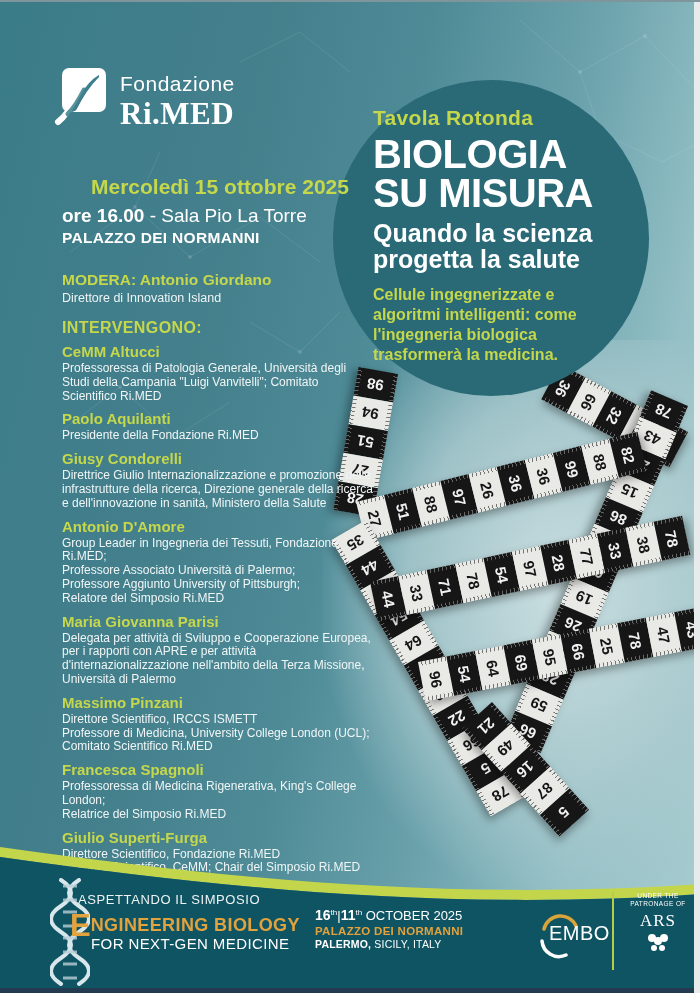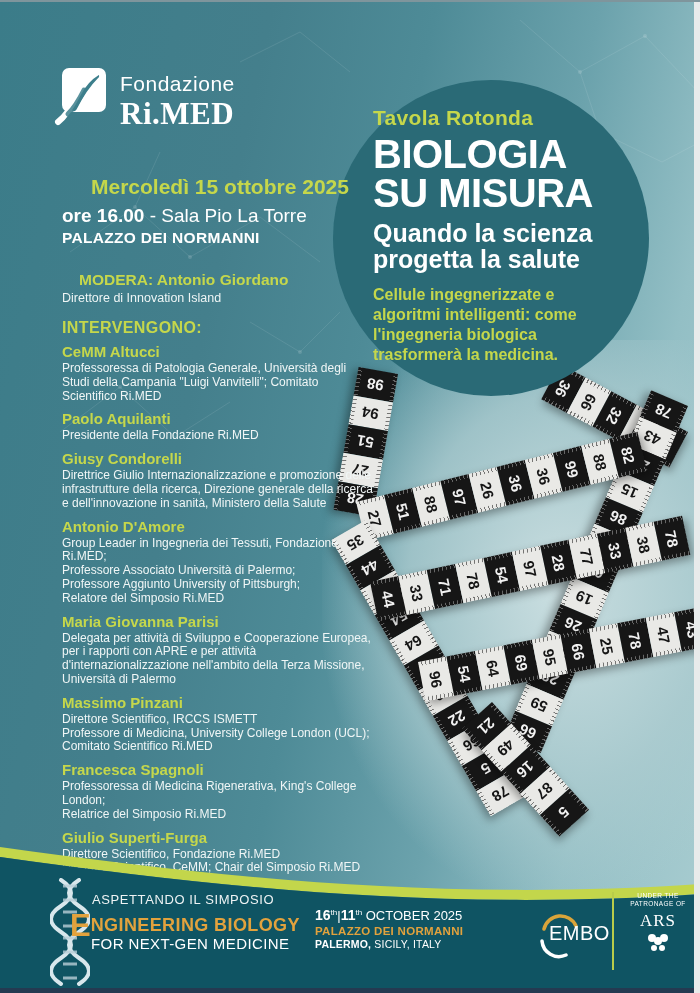--- a/index.html
+++ b/index.html
@@ -26,21 +26,21 @@
   .logo-text .l1{font-size:21px;font-weight:400;letter-spacing:.5px;margin-top:8px;}
   .logo-text .l2{font-family:"Liberation Serif",serif;font-size:31px;font-weight:700;margin-top:0px;letter-spacing:.5px;}
   
   .when{left:62px;top:173px;}
   .when .date{font-size:21px;font-weight:700;color:#c5d74b;margin-left:29px;}
   .when .time{font-size:19px;color:#fff;margin-top:6px;}
   .when .time b{font-weight:700;}
   .when .venue{font-size:15.5px;font-weight:700;color:#fff;margin-top:2px;letter-spacing:.3px;}
   
   .modera{left:62px;top:269px;}
-  .modera .line1{font-size:15.5px;font-weight:700;color:#c5d74b;margin-left:17px;}
+  .modera .line1{font-size:15.5px;font-weight:700;color:#c5d74b;}
   .modera .role{font-size:12.5px;color:#eef5f5;margin-top:2px;}
   .intervengono{left:62px;top:317px;font-size:16px;font-weight:700;color:#c5d74b;letter-spacing:.4px;}
   
   .speakers{left:62px;top:341px;width:314px;}
   .speaker{margin-bottom:7px;}
   .speaker .name{font-size:15px;font-weight:700;color:#c5d74b;line-height:18px;}
   .speaker .role{font-size:12px;color:#f0f6f6;line-height:1.15;white-space:pre-line;margin-top:1px;}
   
   .tape{left:0;top:0;width:700px;height:993px;pointer-events:none;}
   .tape-band{position:absolute;left:0;top:0;display:flex;transform-origin:0 0;box-shadow:3px 4px 9px rgba(0,0,0,.35);}
@@ -50,21 +50,21 @@
   .tape-seg span{transform:rotate(90deg);font-weight:700;font-size:15px;}
   .tape-seg.lite::before,.tape-seg.lite::after{content:"";position:absolute;left:0;right:0;height:4px;
     background:repeating-linear-gradient(90deg,transparent 0 3px,rgba(0,0,0,.5) 3px 4px);}
   .tape-seg.dark::before,.tape-seg.dark::after{content:"";position:absolute;left:0;right:0;height:4px;
     background:repeating-linear-gradient(90deg,transparent 0 3px,rgba(255,255,255,.35) 3px 4px);}
   .tape-seg::before{top:0;} .tape-seg::after{bottom:0;}
   
   .footer-svg{left:0;bottom:0;}
   .f-item{color:#fff;}
   .helix{left:50px;top:876px;}
-  .aspettando{left:92px;top:890px;font-size:13px;letter-spacing:.6px;color:#eef3f4;}
+  .aspettando{left:78px;top:890px;font-size:13px;letter-spacing:.6px;color:#eef3f4;}
   .eb-title{left:70px;top:906px;color:#e2a23d;font-weight:700;font-size:18px;letter-spacing:.4px;}
   .eb-title .bigE{font-size:31px;vertical-align:-5px;letter-spacing:0;}
   .eb-sub{left:91px;top:933px;font-size:15px;color:#fff;letter-spacing:.4px;}
   .f-date{left:315px;top:905px;}
   .f-date .d1{font-size:13px;color:#fff;}
   .f-date .d1 b{font-size:14px;}
   .f-date sup{font-size:8px;}
   .f-date .d2{font-size:11.5px;font-weight:700;color:#e2a23d;letter-spacing:.3px;margin-top:2px;}
   .f-date .d3{font-size:10.5px;color:#fff;margin-top:1px;letter-spacing:.2px;}
   .embo{left:536px;top:912px;width:96px;height:46px;}

